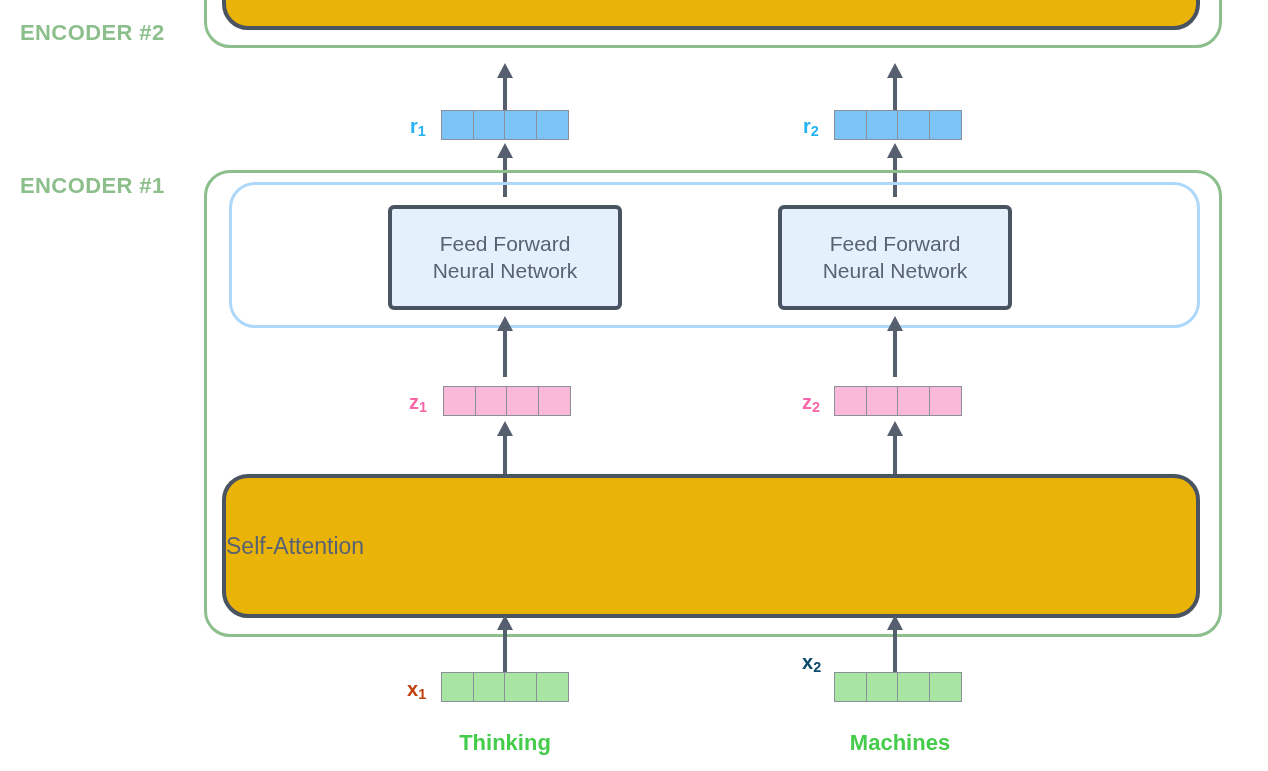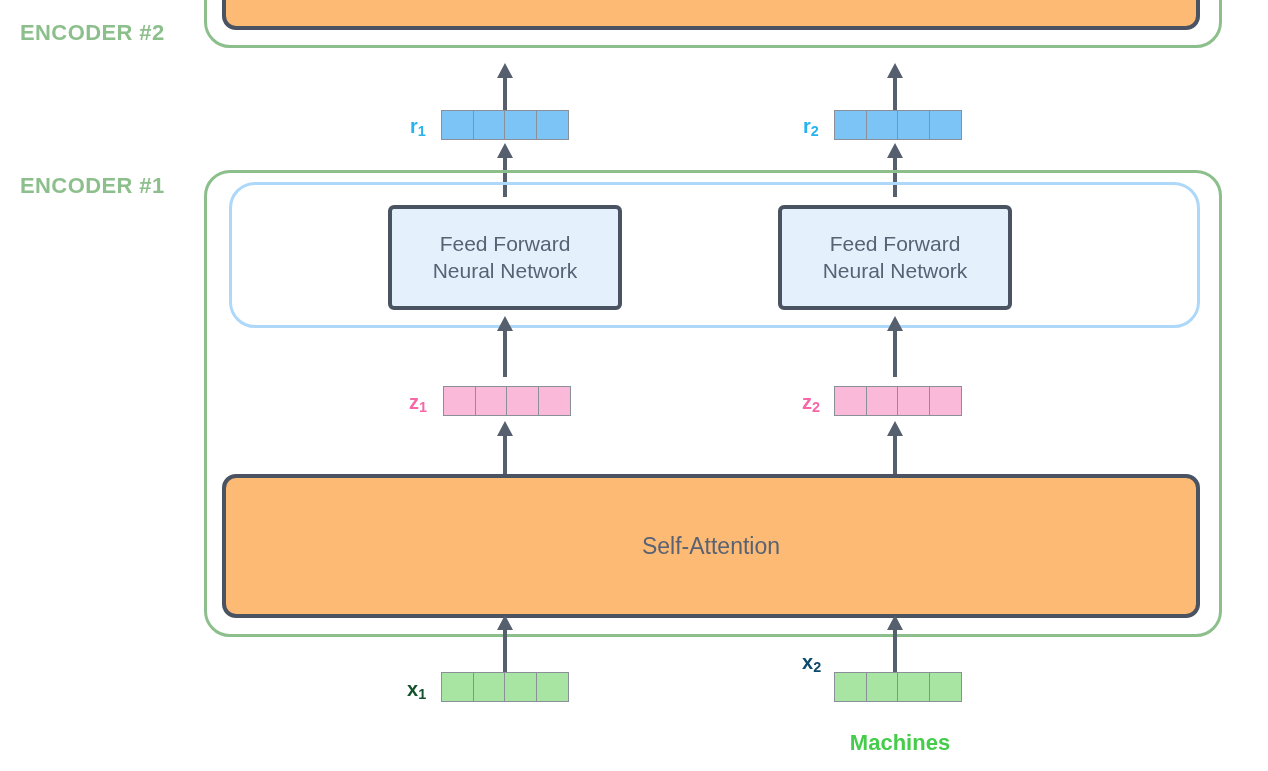--- a/index.html
+++ b/index.html
@@ -34,26 +34,26 @@
     font-size: 22px;
     letter-spacing: 0.4px;
     white-space: nowrap;
     font-weight: 700;
   }
 
   
   .selfattn-box {
     position: absolute;
     box-sizing: border-box;
-    background: #fdba74;
+    background: #eab308;
     border: 4px solid #495361;
-    border-radius: 14px;
+    border-radius: 26px;
     display: flex;
     align-items: center;
-    justify-content: center;
+    justify-content: flex-start;
   }
   .selfattn-label {
     color: #586273;
     font-size: 23px;
     font-weight: 400;
   }
 
   
   .ffn-container {
     position: absolute;
@@ -257,36 +257,37 @@
       <polygon points="10,1 2,16 18,16" fill="#555f6e"></polygon>
     </svg>
   </div>
   <div class="arrow" style="left:885px; top:614px;">
     <svg width="20" height="58" viewBox="0 0 20 58">
       <line x1="10" y1="58" x2="10" y2="14" stroke="#555f6e" stroke-width="4"></line>
       <polygon points="10,1 2,16 18,16" fill="#555f6e"></polygon>
     </svg>
   </div>
 
-  <div class="vec-label" style="left:407px; top:679px; color:#14532d;">
+  <div class="vec-label" style="left:407px; top:679px; color:#c2410c;">
     <span>x</span><sub>1</sub>
   </div>
   <div class="vector" style="left:441px; top:672px;">
     <div class="cell" style="width:33px;height:30px;background:#a8e5a3;"></div>
     <div class="cell" style="width:33px;height:30px;background:#a8e5a3;"></div>
     <div class="cell" style="width:33px;height:30px;background:#a8e5a3;"></div>
     <div class="cell" style="width:33px;height:30px;background:#a8e5a3;"></div>
   </div>
 
   <div class="vec-label" style="left:802px; top:652px; color:#0c4a6e;">
     <span>x</span><sub>2</sub>
   </div>
   <div class="vector" style="left:834px; top:672px;">
     <div class="cell" style="width:33px;height:30px;background:#a8e5a3;"></div>
     <div class="cell" style="width:33px;height:30px;background:#a8e5a3;"></div>
     <div class="cell" style="width:33px;height:30px;background:#a8e5a3;"></div>
     <div class="cell" style="width:33px;height:30px;background:#a8e5a3;"></div>
   </div>
 
+  <div class="word-label" style="left:405px; top:730px; width:200px; color:#45cc4b;">Thinking</div>
 
   <div class="word-label" style="left:800px; top:730px; width:200px; color:#45cc4b;">Machines</div>
 
 </div>
 
 </body></html>

